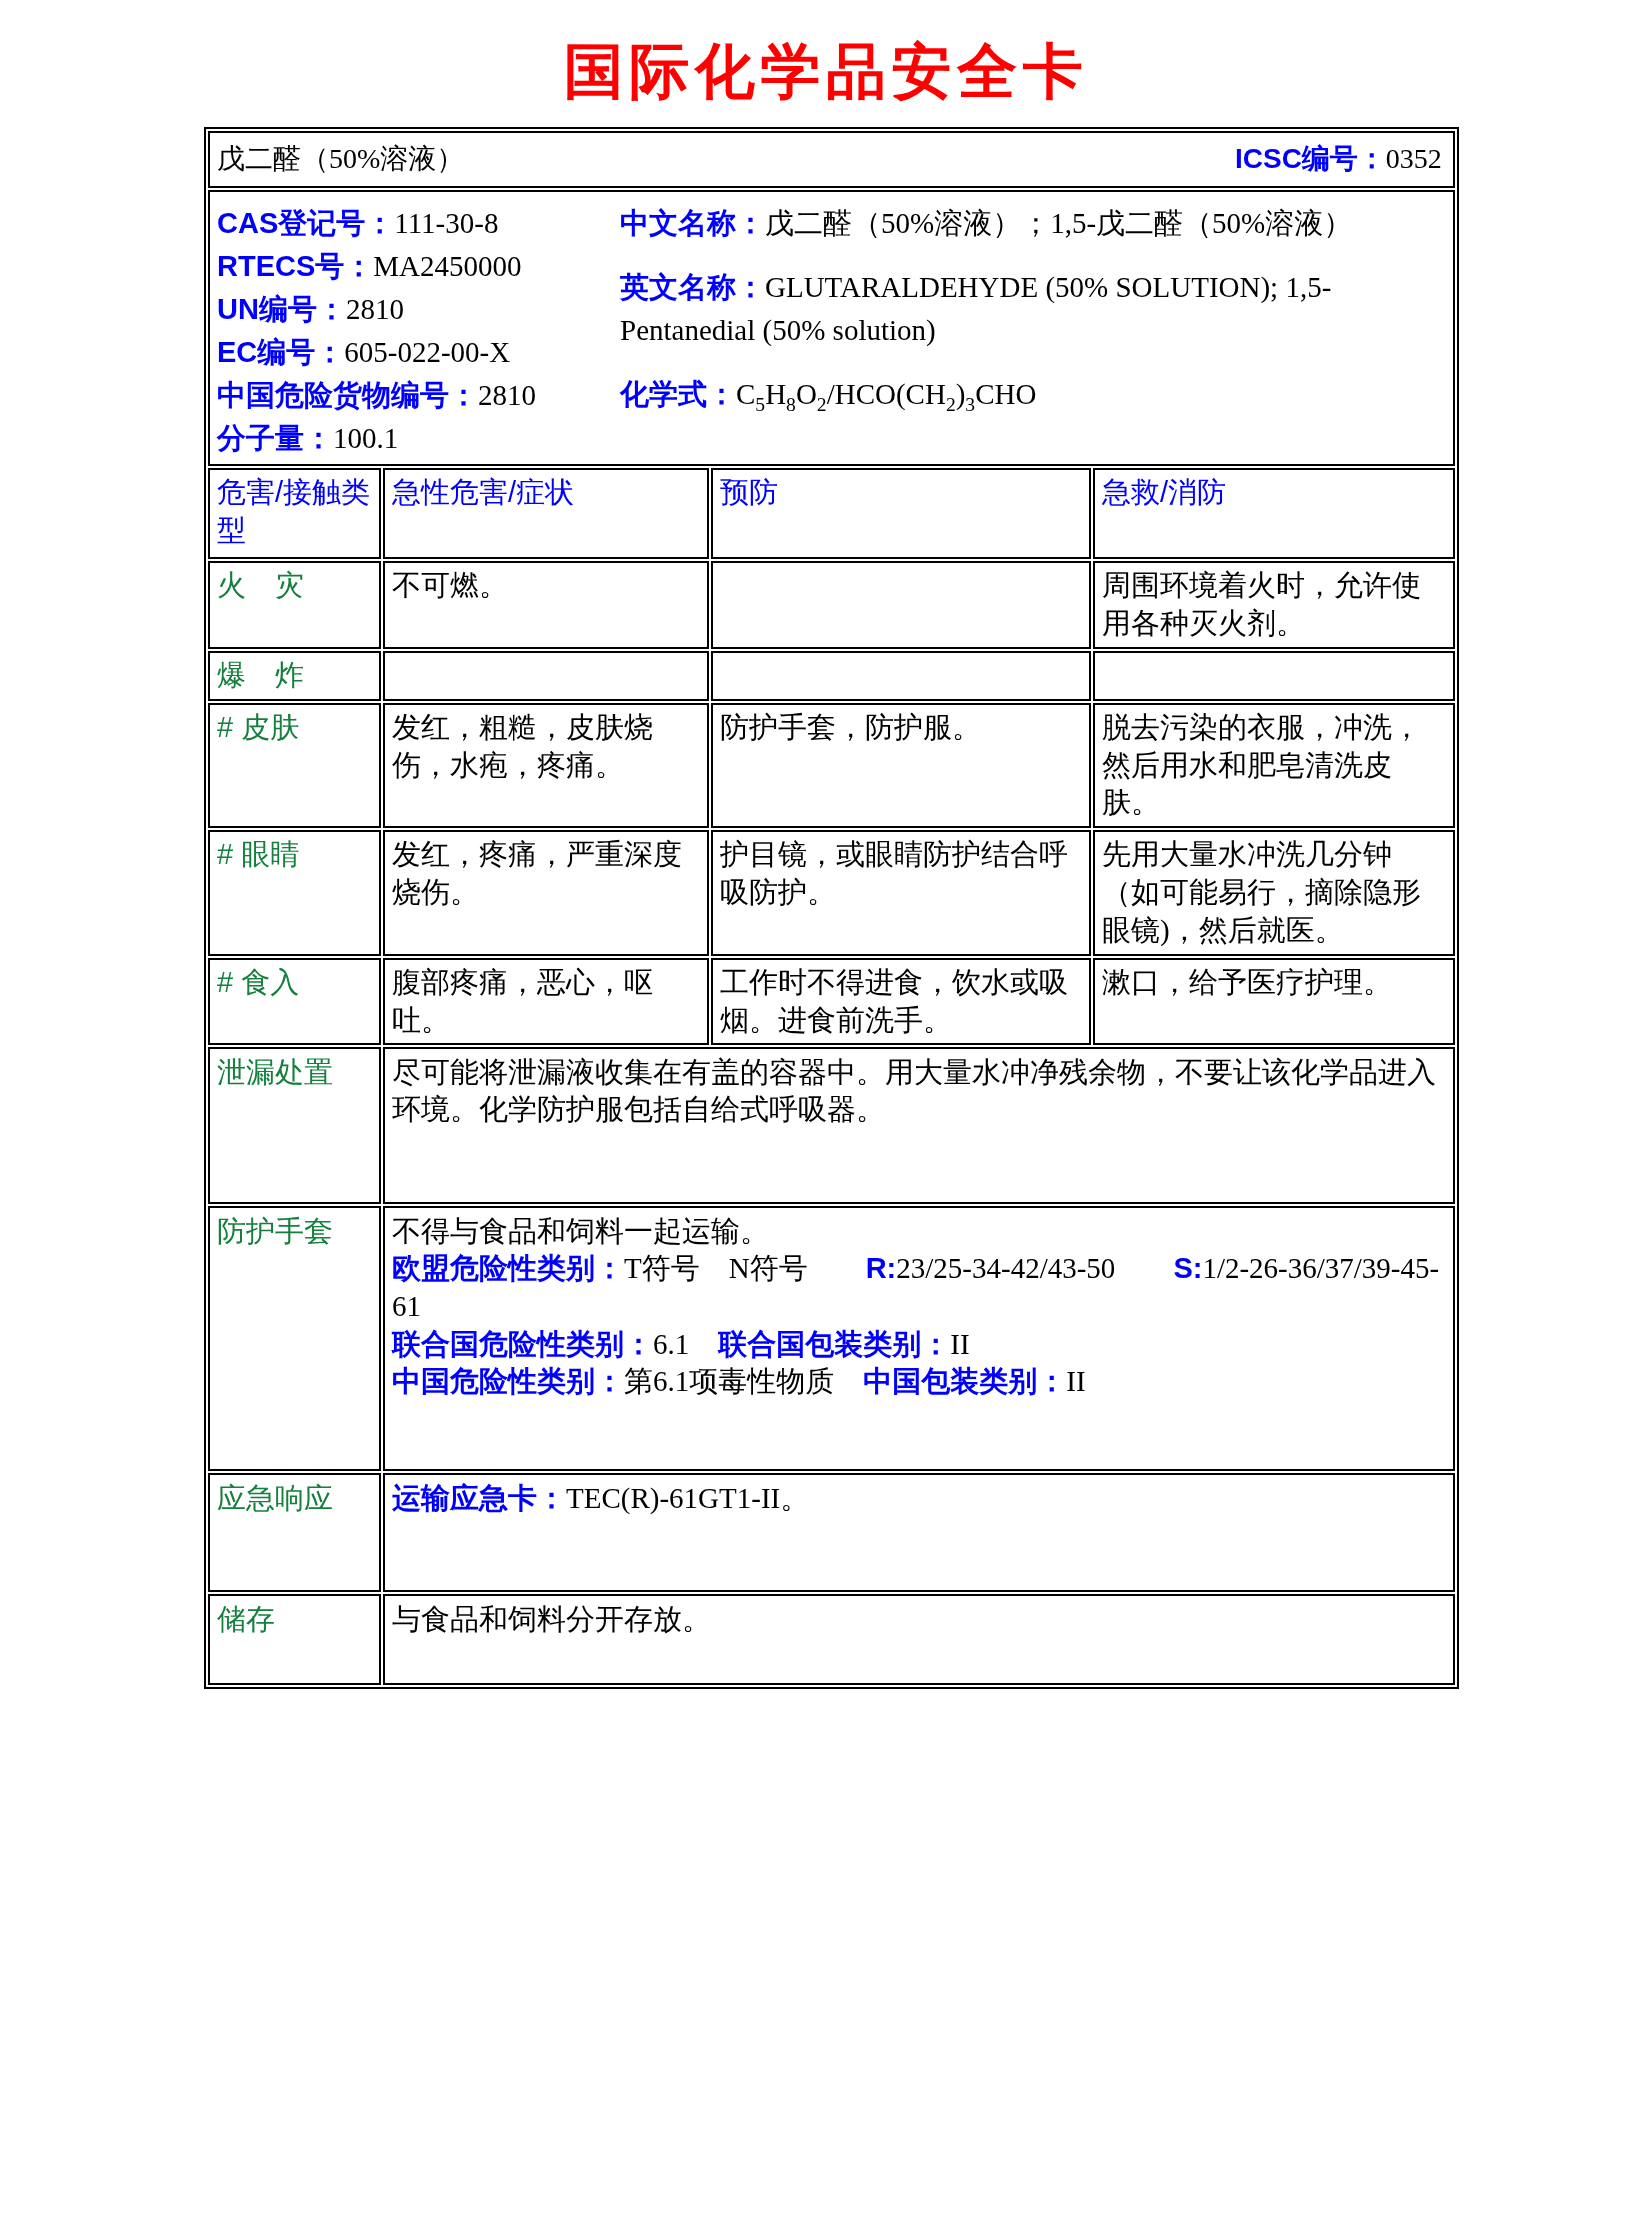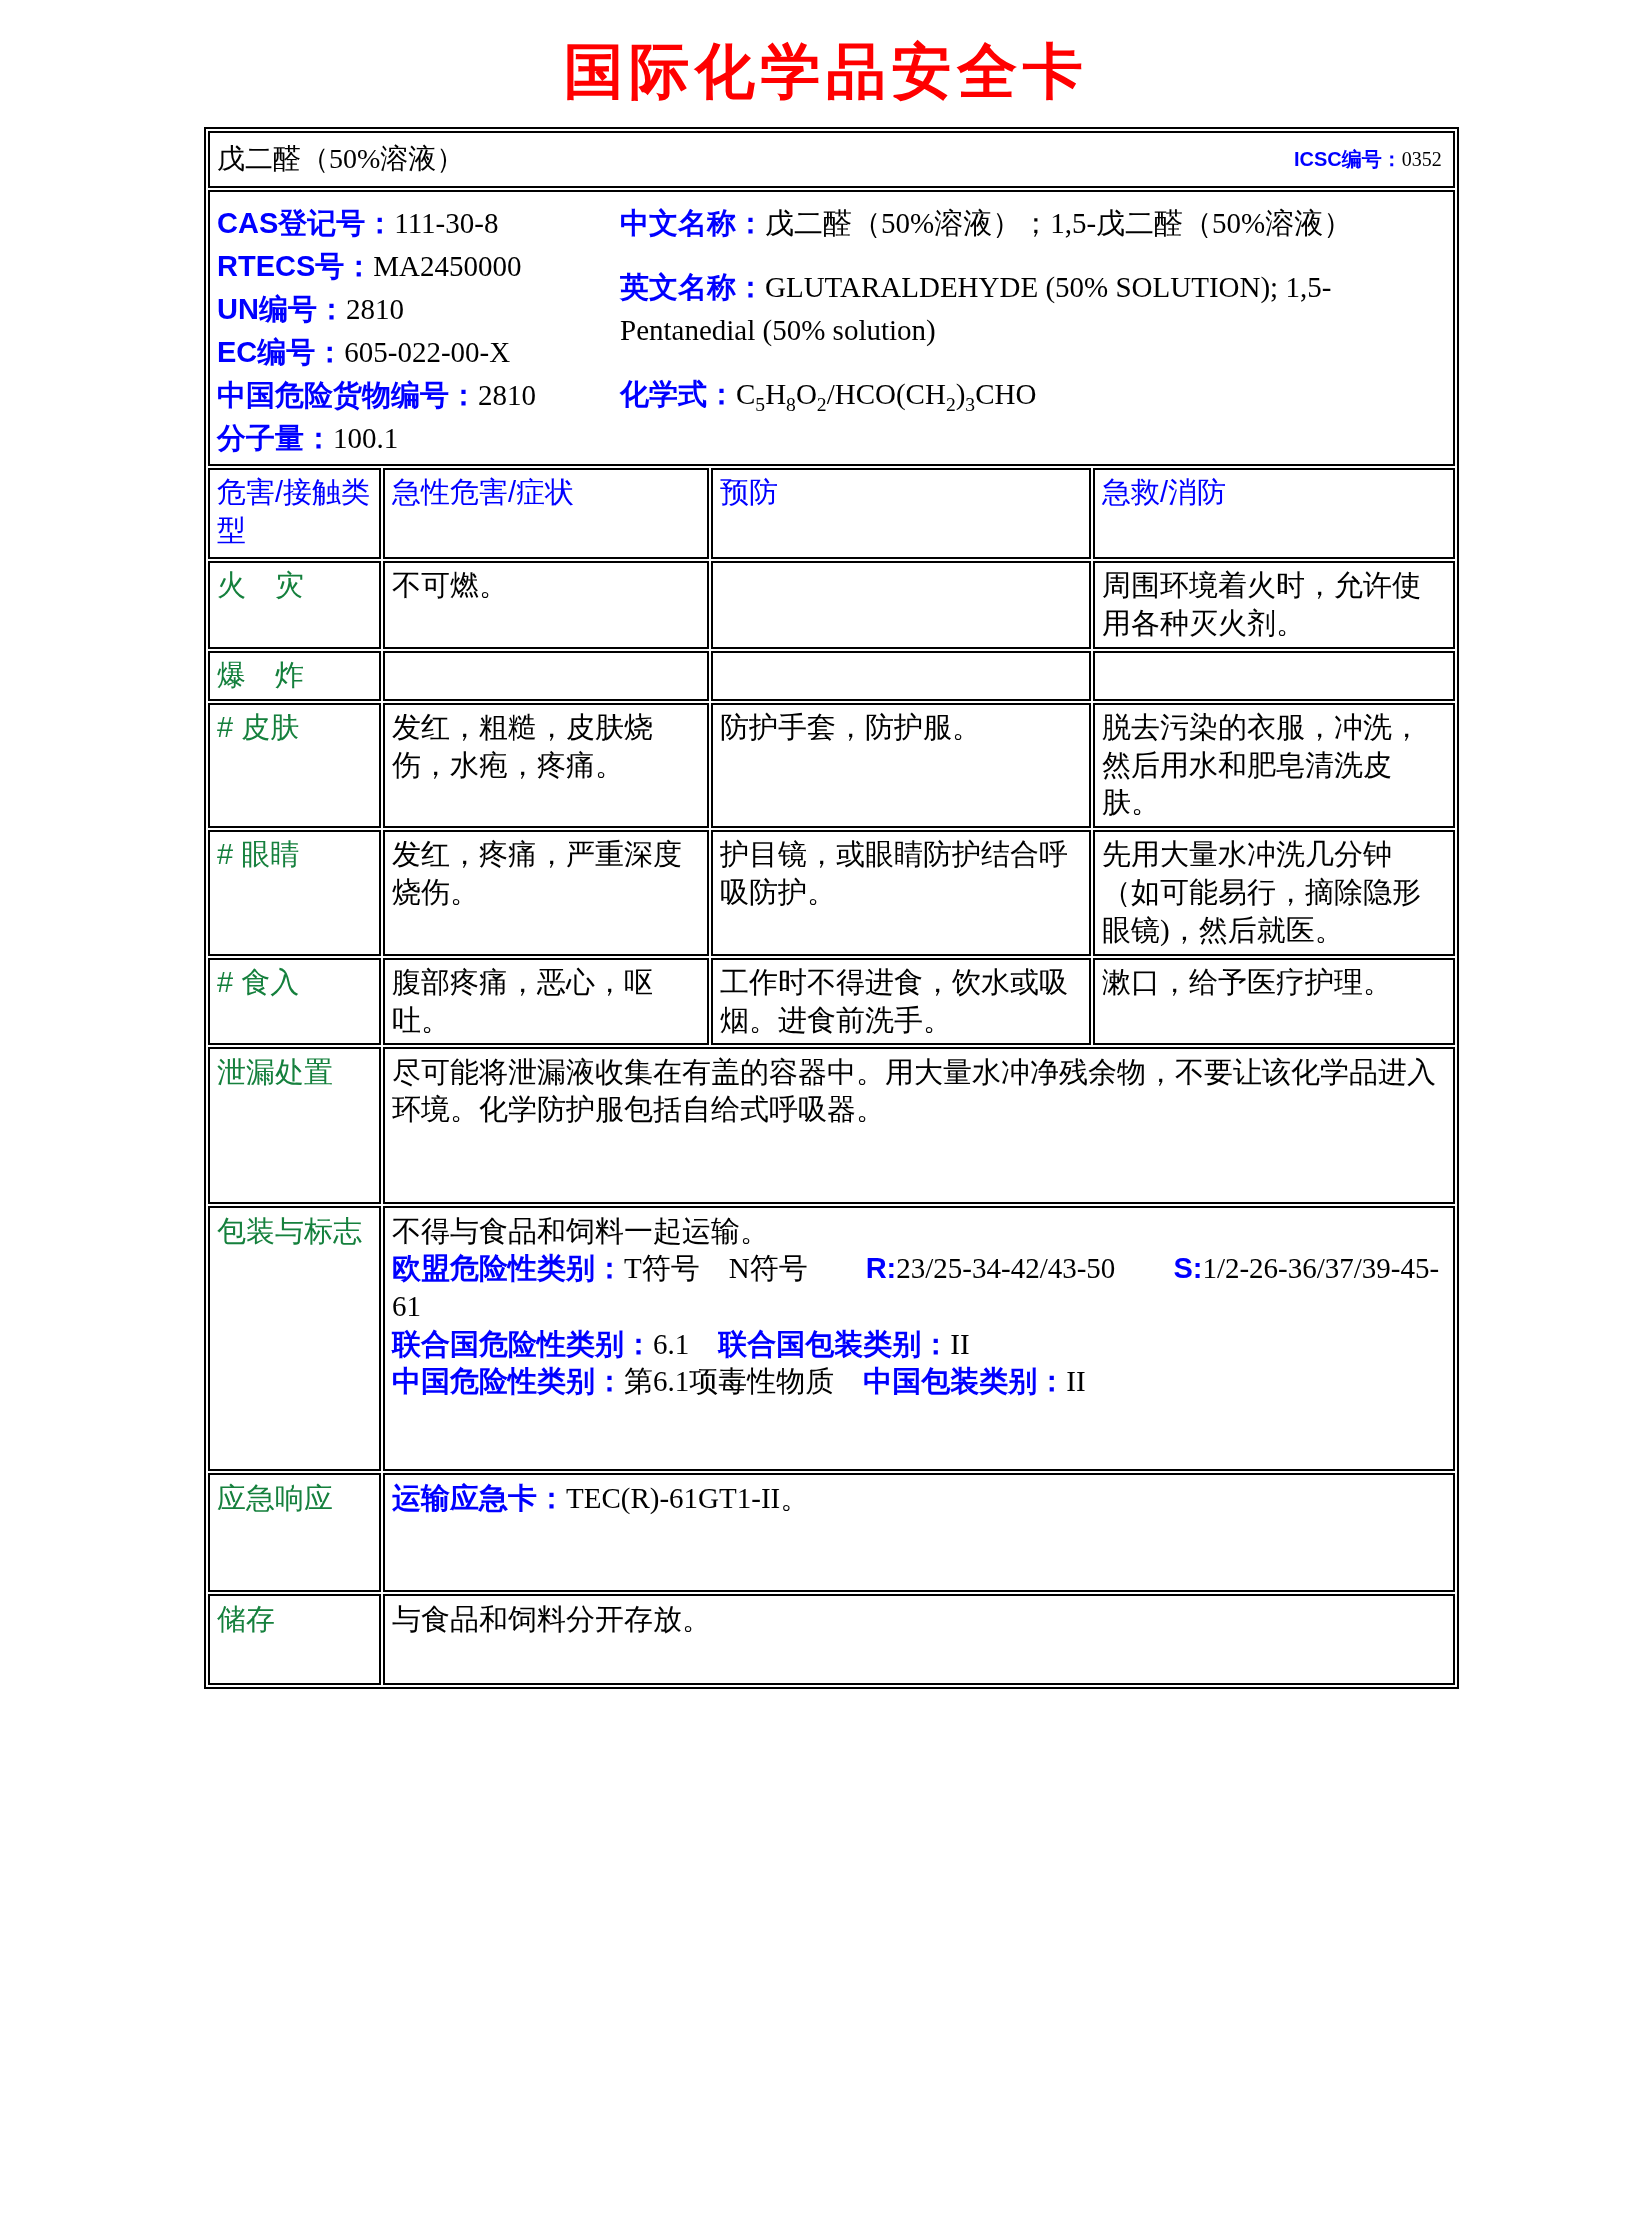--- a/index.html
+++ b/index.html
@@ -54,21 +54,21 @@
   sub.sub { font-size: 19.6px; }
 
   
   .head-flex {
     display: flex;
     justify-content: space-between;
     align-items: center;
     width: 100%;
   }
   .head-name { font-size: 28px; }
-  .head-icsc { font-size: 20px; white-space: nowrap; padding-right: 4.2px; }
+  .head-icsc { font-size: 28px; white-space: nowrap; padding-right: 4.2px; }
 
   
   .info-flex { display: flex; align-items: flex-start; width: 100%; padding-top: 5.6px; }
   .info-left { width: 403px; flex: none; }
   .info-left .info-line { line-height: 43px; white-space: pre-wrap; }
   .info-right { width: 764px; flex: none; }
   .info-right .info-para { line-height: 43px; margin: 0 0 21px 0; white-space: pre-wrap; }
   .info-right .info-para:last-child { margin-bottom: 0; }
 
   
@@ -185,21 +185,21 @@
     </tr>
 
     <tr>
       <td class="label-cell" style="height:157px;">泄漏处置</td>
       <td class="wide-content" colspan="3">
         <p class="wide-para"><span class="k">尽可能将泄漏液收集在有盖的容器中。用大量水冲净残余物，不要让该化学品进入环境。化学防护服包括自给式呼吸器。</span></p>
       </td>
     </tr>
 
     <tr>
-      <td class="label-cell" style="height:265px;">包装与标志</td>
+      <td class="label-cell" style="height:265px;">防护手套</td>
       <td class="wide-content" colspan="3">
         <p class="wide-para"><span class="k">不得与食品和饲料一起运输。</span></p>
         <p class="wide-para"><span class="b">欧盟危险性类别：</span><span class="k">T符号　N符号　　</span><span class="b">R:</span><span class="k">23/25-34-42/43-50　　</span><span class="b">S:</span><span class="k">1/2-26-36/37/39-45-61</span></p>
         <p class="wide-para"><span class="b">联合国危险性类别：</span><span class="k">6.1　</span><span class="b">联合国包装类别：</span><span class="k">II</span></p>
         <p class="wide-para"><span class="b">中国危险性类别：</span><span class="k">第6.1项毒性物质　</span><span class="b">中国包装类别：</span><span class="k">II</span></p>
       </td>
     </tr>
 
     <tr>
       <td class="label-cell" style="height:119px;">应急响应</td>

